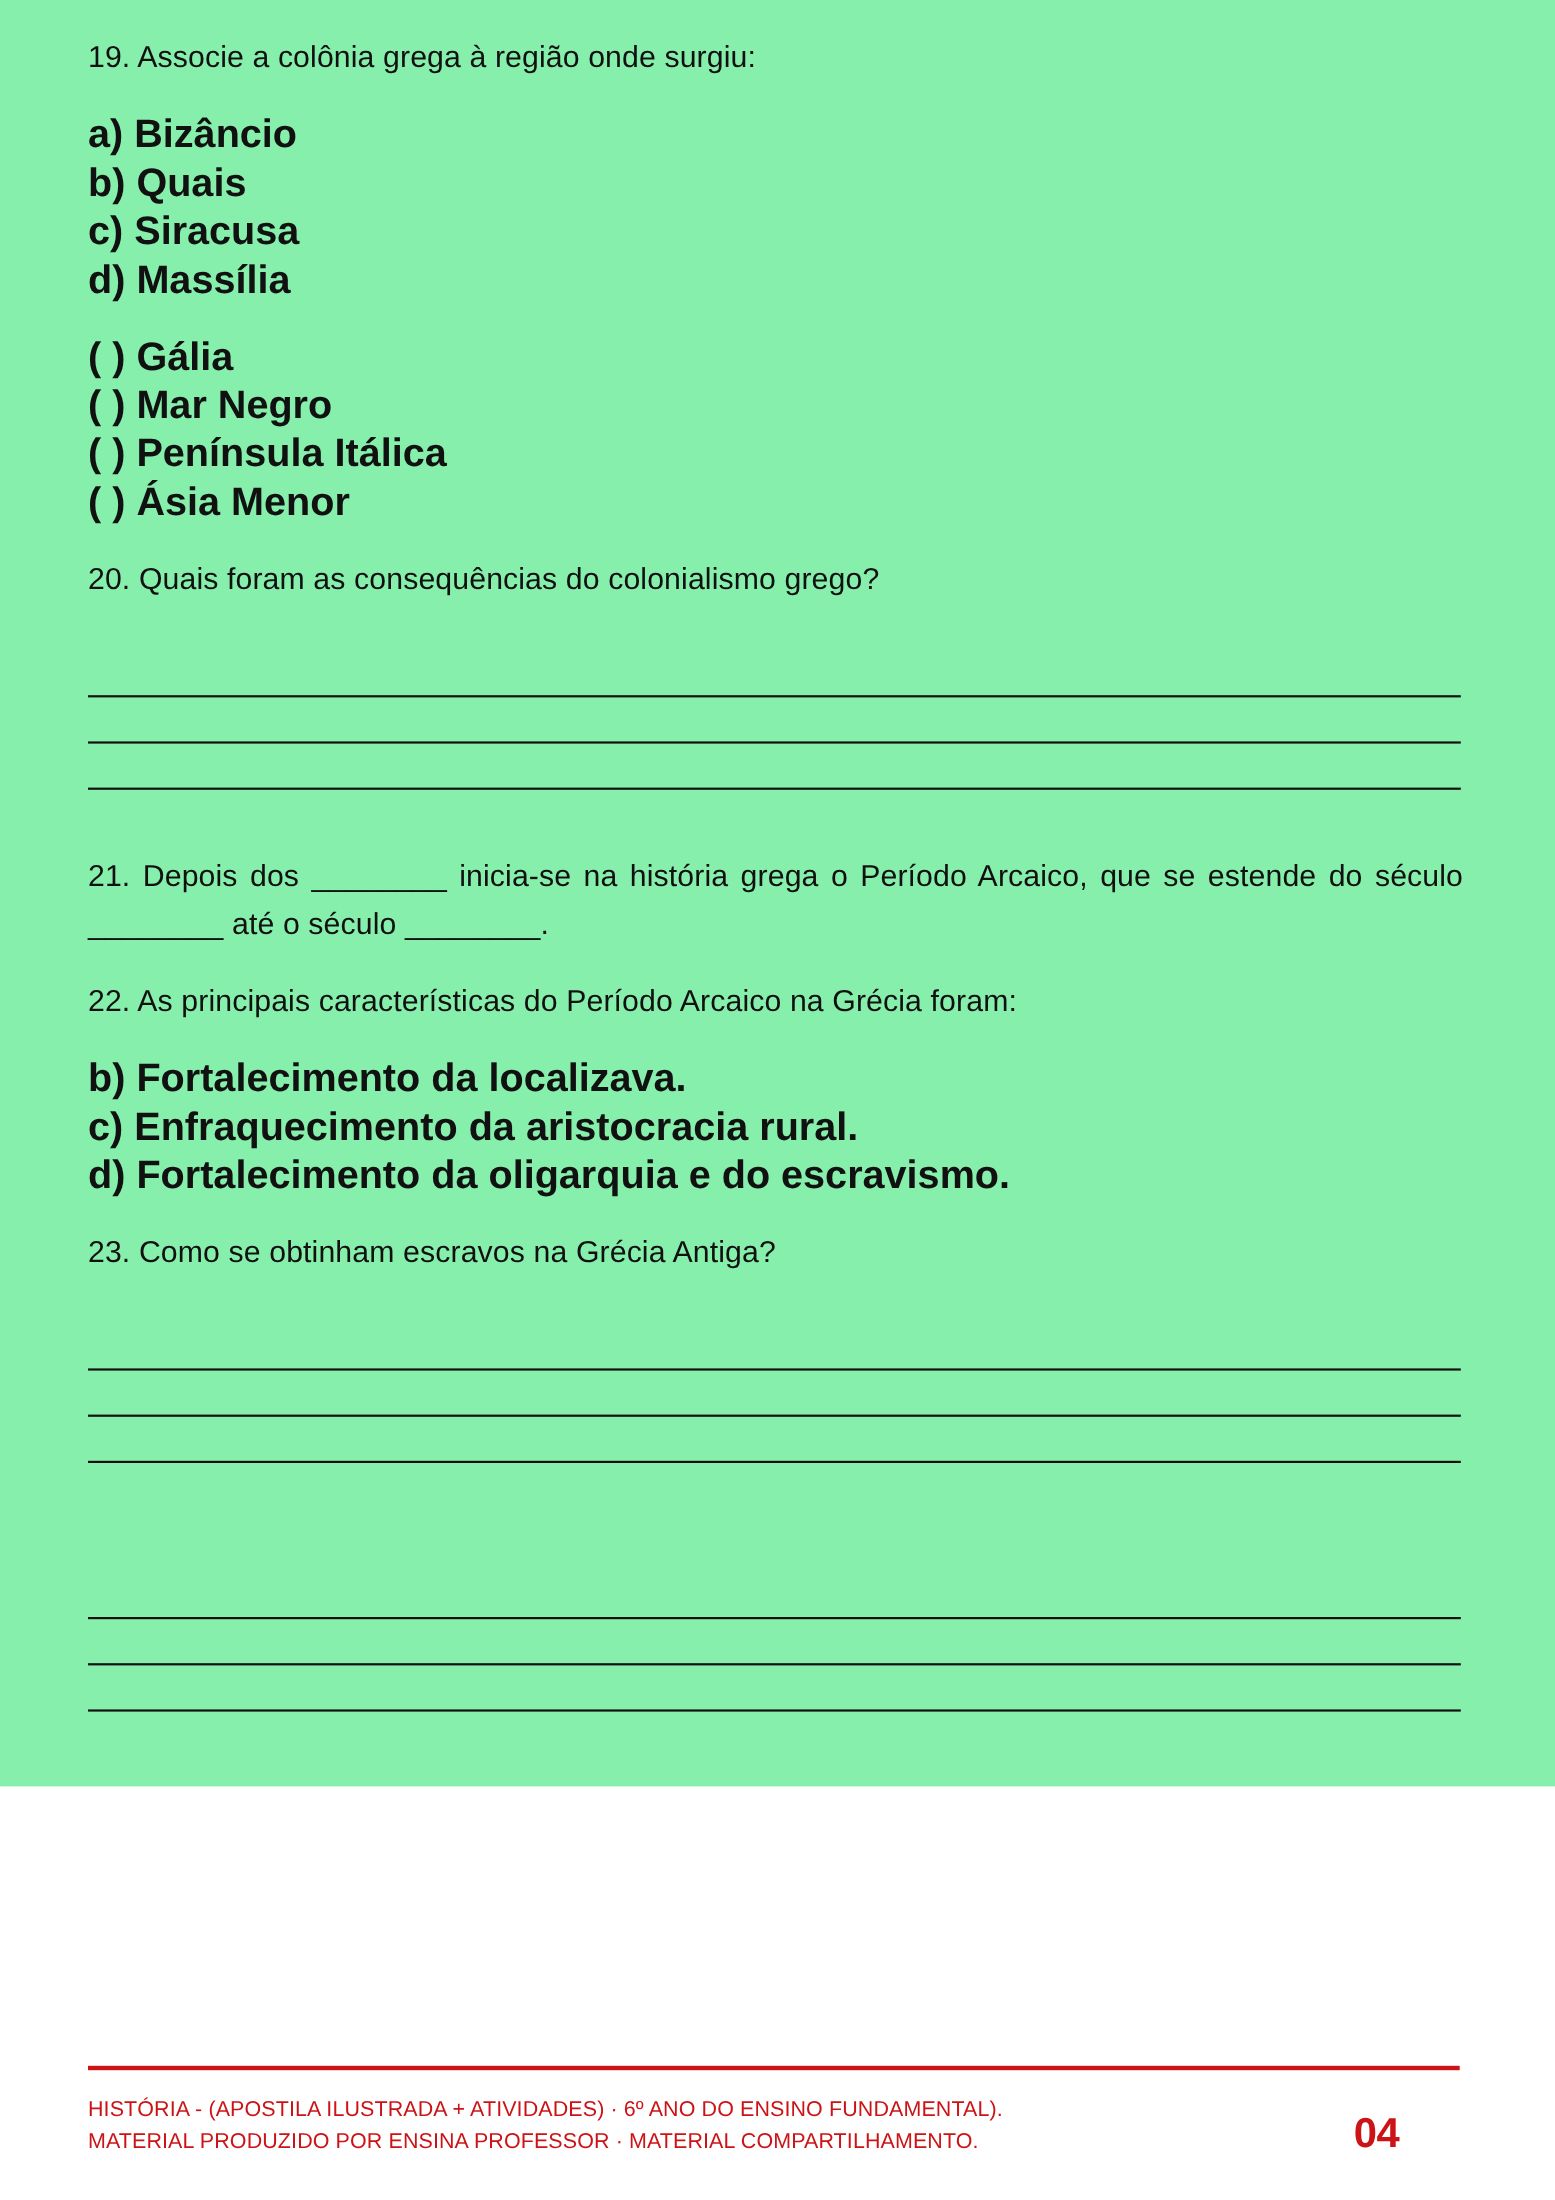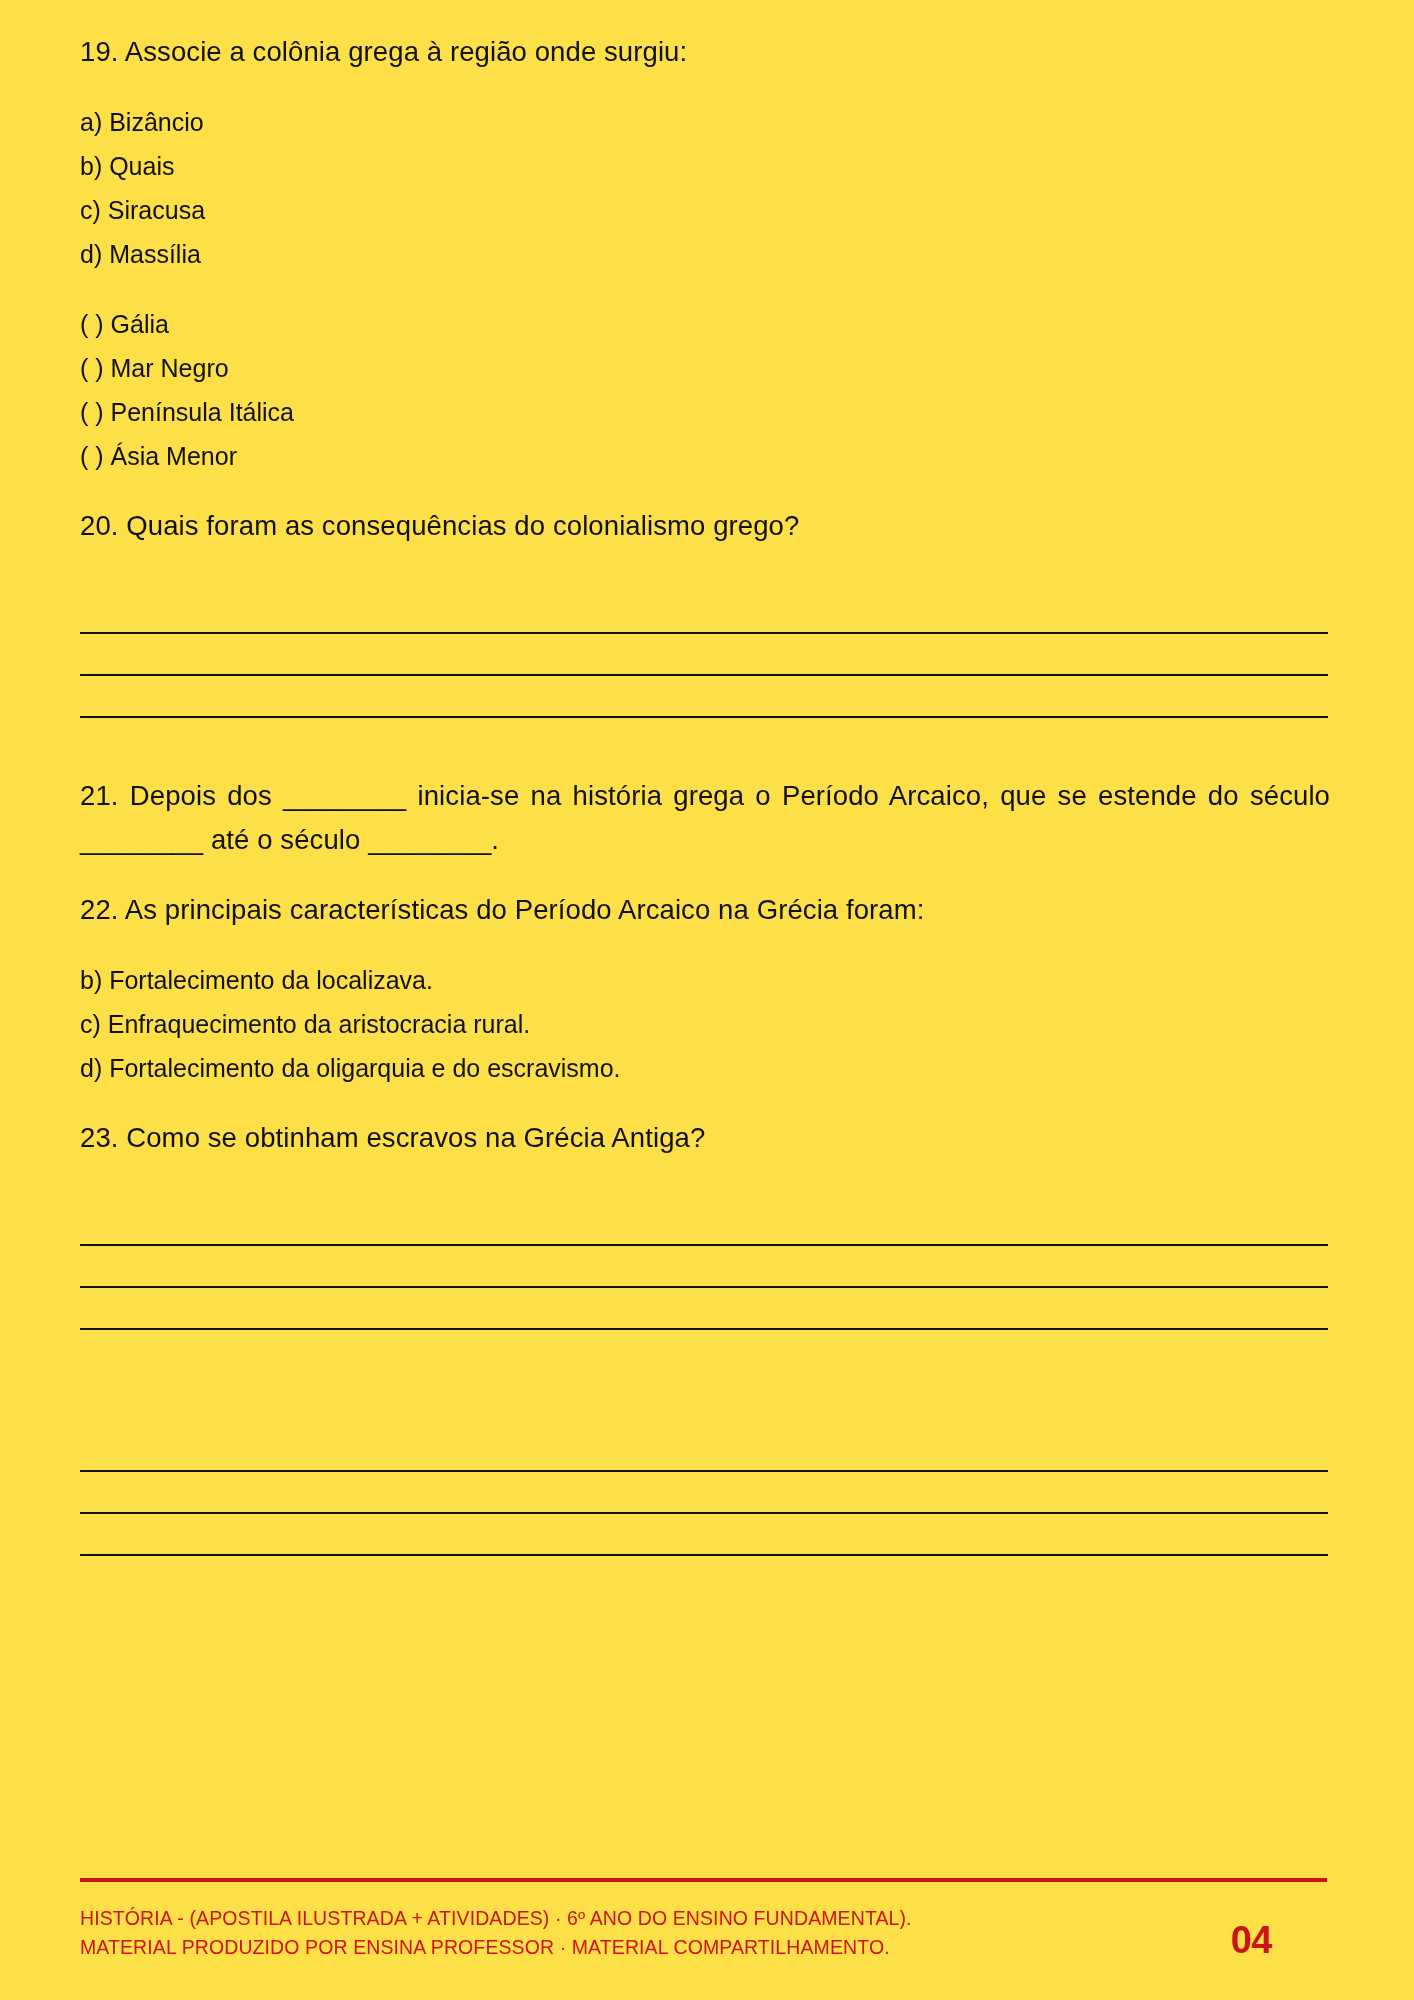--- a/index.html
+++ b/index.html
@@ -12,43 +12,44 @@
     height: 2000px;
     position: relative;
     font-family: "Liberation Sans", sans-serif;
     color: #000000;
     overflow: hidden;
   }
   .page {
     position: absolute;
     left: 0; top: 0;
     width: 1414px;
-    height: 2000px;
-    background: #fde047;
+    height: 1624px;
+    background: #86efac;
   }
   .content {
     position: absolute;
     left: 80px;
     top: 30px;
     width: 1250px;
   }
   .q {
     font-size: 27.5px;
     line-height: 44px;
     color: #111111;
     letter-spacing: 0.1px;
   }
   .q-justify {
     text-align: justify;
     text-justify: inter-word;
   }
   .opt {
-    font-size: 25px;
+    font-size: 36px;
     line-height: 44px;
     color: #111111;
+    font-weight: bold;
   }
   .blk-gap-s  { height: 26px; }
   .blk-gap-m  { height: 40px; }
   .blk-gap-l  { height: 56px; }
 
   .answer-lines {
     width: 1248px;
   }
   .answer-line {
     border-bottom: 2.4px solid #111111;

